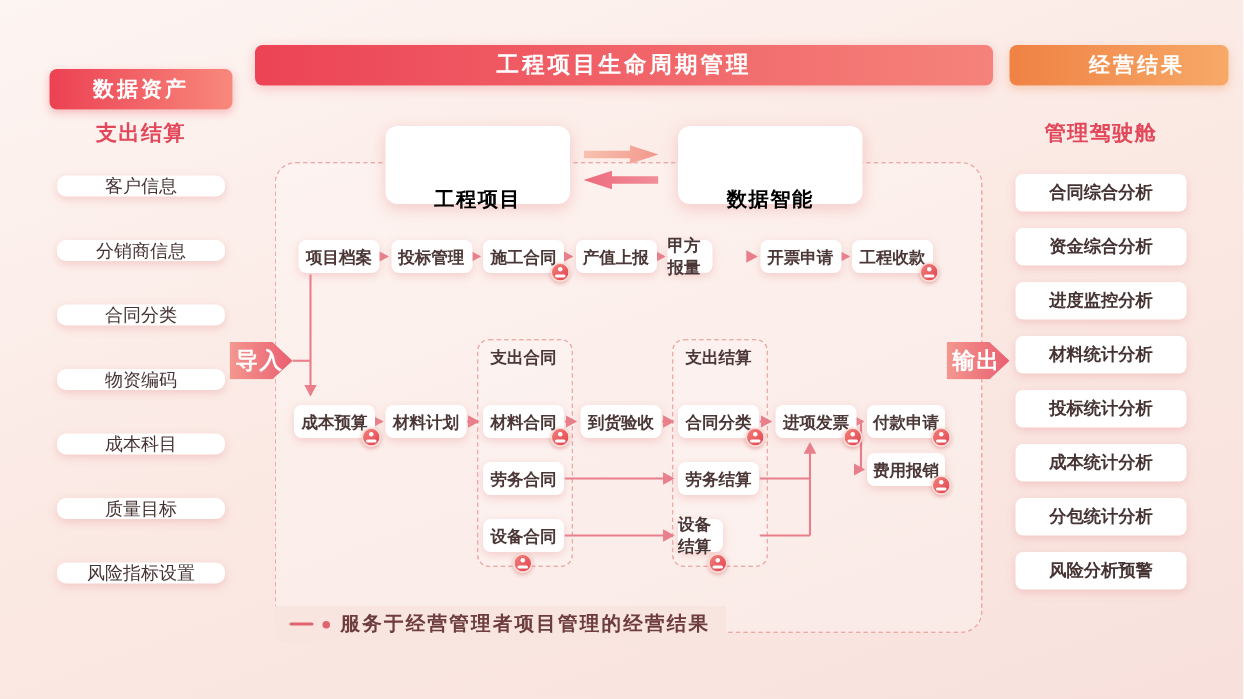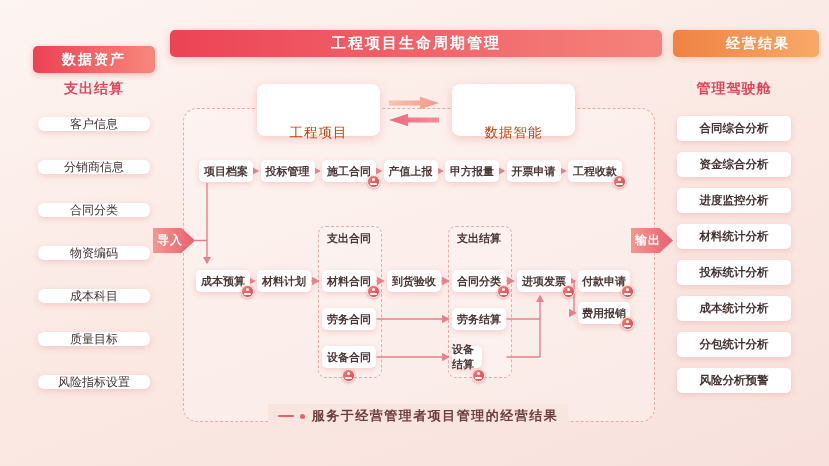--- a/index.html
+++ b/index.html
@@ -24,38 +24,38 @@
   .side-item{left:38px;width:112px;height:14px;font-size:12px;font-weight:400;}
   .side-item-r{left:677px;width:114px;height:25px;font-size:11.5px;font-weight:600;border-radius:5px;}
   .flow-box{height:22px;font-size:11px;font-weight:600;border-radius:5px;color:#4c3737;}
   .dash-container{position:absolute;left:183px;top:108px;width:470px;height:312px;
     border:1px dashed #edaba6;border-radius:14px;background:rgba(255,255,255,.28);}
   .dash-group{position:absolute;border:1px dashed #edaba6;border-radius:8px;background:rgba(255,255,255,.22);}
   .group-title{position:absolute;text-align:center;font-size:11px;font-weight:700;color:#4c3737;}
   .node-box{position:absolute;width:123px;height:52px;background:#fff;border-radius:8px;
     box-shadow:0 3px 10px rgba(235,140,140,.38);display:flex;flex-direction:column;
     align-items:center;justify-content:center;gap:2px;}
-  .node-label{font-size:13.5px;font-weight:400;color:#c2410c;letter-spacing:1px;margin-top:44px;}
+  .node-label{font-size:13.5px;font-weight:700;color:#000000;letter-spacing:1px;margin-top:44px;}
   .block-arrow{position:absolute;width:50px;height:14px;}
   .block-arrow-r{clip-path:polygon(0 32%,62% 32%,62% 6%,100% 50%,62% 94%,62% 68%,0 68%);
     background:linear-gradient(90deg,#f8c2b0,#f3978c);}
   .block-arrow-l{clip-path:polygon(100% 32%,38% 32%,38% 6%,0 50%,38% 94%,38% 68%,100% 68%);
     background:linear-gradient(270deg,#f28e9a,#ec6a7c);}
   .flow-tag{position:absolute;width:42px;height:25px;
     clip-path:polygon(0 0,68% 0,100% 50%,68% 100%,0 100%);
     background:linear-gradient(90deg,#f4978f,#e95f70);color:#fff;display:flex;align-items:center;}
-  .flow-tag span{font-size:12px;font-weight:700;padding-left:4px;letter-spacing:1px;text-align:center;}
+  .flow-tag span{font-size:15px;font-weight:700;padding-left:4px;letter-spacing:1px;text-align:center;}
   .badge{position:absolute;width:13px;height:13px;border-radius:50%;
     background:linear-gradient(135deg,#f2827a,#e2414f);border:1px solid #f9dcd6;
     box-shadow:0 1px 3px rgba(200,60,60,.4);box-sizing:border-box;}
   .badge::before{content:"";position:absolute;left:3.8px;top:2px;width:3.4px;height:3.4px;
     border-radius:50%;background:#fff;}
   .badge::after{content:"";position:absolute;left:2.2px;top:6.6px;width:6.8px;height:2.4px;
     border-radius:1px;background:#fff;}
-  .caption-wrap{position:absolute;left:183px;top:404px;width:470px;display:flex;justify-content:center;}
+  .caption-wrap{position:absolute;left:183px;top:404px;width:470px;display:flex;justify-content:flex-start;}
   .caption-inner{display:inline-flex;align-items:center;background:#f9e5e0;padding:3px 10px;}
   .cap-line{width:16px;height:2px;border-radius:1px;background:#e1636e;margin-right:6px;}
   .cap-dot{width:5px;height:5px;border-radius:50%;background:#e1636e;margin-right:7px;}
   .cap-text{font-size:13px;font-weight:700;color:#6d3c3c;letter-spacing:1.5px;}
   .connectors{position:absolute;left:0;top:0;pointer-events:none;}
 </style>
 </head>
 <body>
 
 <div class="stage">
@@ -149,21 +149,21 @@
     <span>导入</span>
   </div>
   <div class="flow-tag" style="left:631px;top:228px">
     <span>输出</span>
   </div>
 
   <div class="card flow-box" style="left:199px;top:160px;width:54px">项目档案</div>
   <div class="card flow-box" style="left:260.5px;top:160px;width:54px">投标管理</div>
   <div class="card flow-box" style="left:322px;top:160px;width:54px">施工合同</div>
   <div class="card flow-box" style="left:383.5px;top:160px;width:54px">产值上报</div>
-  <div class="card flow-box" style="left:445px;top:160px;width:54px">甲方报量</div>
+  <div class="card flow-box" style="left:445px;top:160px;width:30px">甲方报量</div>
   <div class="card flow-box" style="left:506.5px;top:160px;width:54px">开票申请</div>
   <div class="card flow-box" style="left:568px;top:160px;width:54px">工程收款</div>
 
   <div class="card flow-box" style="left:196px;top:270px;width:54px">成本预算</div>
   <div class="card flow-box" style="left:257px;top:270px;width:54px">材料计划</div>
 
   <div class="group-title" style="left:318px;top:231px;width:62px">支出合同</div>
   <div class="card flow-box" style="left:322px;top:270px;width:54px">材料合同</div>
   <div class="card flow-box" style="left:322px;top:308px;width:54px">劳务合同</div>
   <div class="card flow-box" style="left:322px;top:346px;width:54px">设备合同</div>

